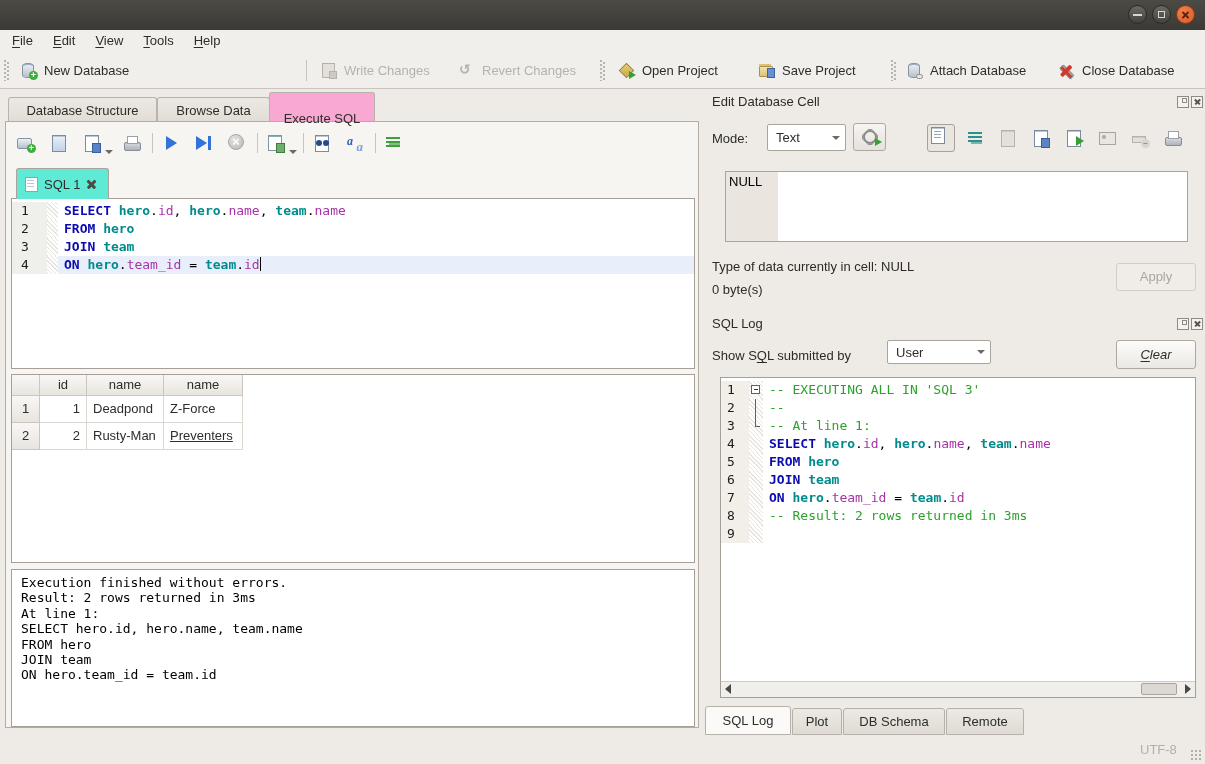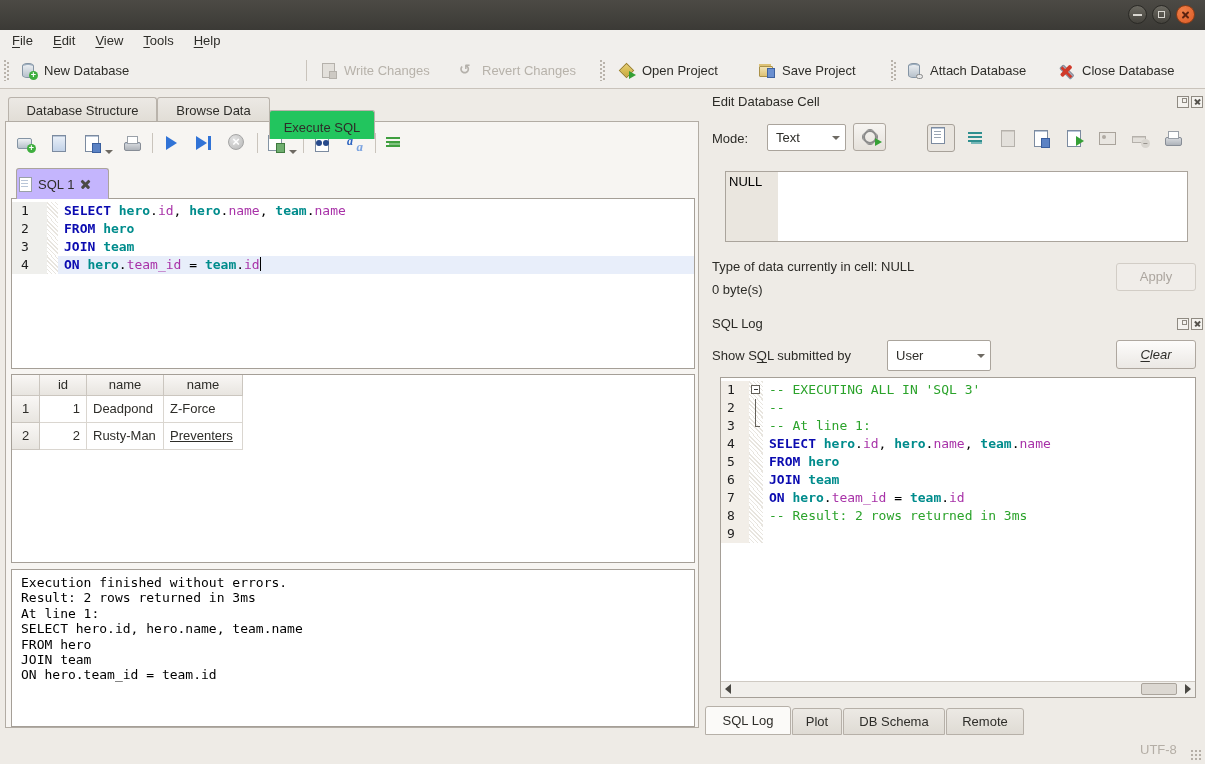--- a/index.html
+++ b/index.html
@@ -70,21 +70,21 @@
   .ico[data-icon="close-database-icon"]::before,
   .ico[data-icon="close-database-icon"]::after{content:"";position:absolute;left:1px;top:7px;width:14px;height:3.5px;
     background:#d03a2a;border-radius:1.5px;}
   .ico[data-icon="close-database-icon"]::before{transform:rotate(45deg);}
   .ico[data-icon="close-database-icon"]::after{transform:rotate(-45deg);}
 
   
   .mtab{position:absolute;box-sizing:border-box;text-align:center;
     background:linear-gradient(#ece9e4,#e0dcd5);border:1px solid #b9b3ab;border-bottom:none;
     border-radius:3px 3px 0 0;padding-top:5px;height:26px;top:97px;}
-  .mtab.active{background:#22c55e;height:29px;top:110px;padding-top:9px;z-index:5;}
+  .mtab.active{background:#f9a8d4;height:29px;top:92px;padding-top:18px;z-index:5;}
 
   #left-panel{position:absolute;left:5px;top:121px;width:694px;height:607px;background:#f7f5f2;
     border:1px solid #b2aca4;box-sizing:border-box;z-index:2;}
 
   
   #sqltoolbar{position:absolute;left:10px;top:10px;height:22px;display:flex;align-items:center;}
   .sico{width:20px;height:20px;position:relative;margin-right:13px;flex:none;}
   .sico.dis{opacity:.95;}
   .vsep{width:1px;height:20px;background:#cac4bc;margin:0 8px 0 -3px;flex:none;}
   .page::before{content:"";position:absolute;left:3px;top:2px;width:12px;height:15px;background:#fff;
@@ -118,23 +118,23 @@
     background:#274a8c;box-shadow:7px 0 0 #274a8c;}
   .sico[data-icon="replace-icon"]::before{content:"a";position:absolute;left:2px;top:0;color:#2a62c0;
     font:bold italic 12px/16px "Liberation Serif",serif;}
   .sico[data-icon="replace-icon"]::after{content:"a";position:absolute;right:2px;bottom:-2px;color:#7ba3e0;
     font:bold italic 13px/16px "Liberation Serif",serif;}
   .sico[data-icon="format-sql-icon"]::before{content:"";position:absolute;left:2px;top:4px;width:14px;height:2px;
     background:#3f9f3f;box-shadow:0 4px 0 #3f9f3f,0 8px 0 #3f9f3f;}
   .sico[data-icon="format-sql-icon"]::after{content:"";position:absolute;left:5px;top:10px;width:11px;height:2px;background:#7fc27f;}
 
   
-  #sqltab{position:absolute;left:10px;top:46px;height:31px;width:93px;background:#c4b5fd;
+  #sqltab{position:absolute;left:10px;top:46px;height:31px;width:93px;background:#5eead4;
     border:1px solid #aba49c;border-bottom:none;border-radius:3px 3px 0 0;box-sizing:border-box;
-    display:flex;align-items:center;gap:6px;padding:0 2px;z-index:4;}
+    display:flex;align-items:center;gap:6px;padding:0 8px;z-index:4;}
   .tabpage{width:11px;height:13px;background:#fff;border:1px solid #9aa0a8;position:relative;flex:none;}
   .tabpage::after{content:"";position:absolute;left:1px;top:2px;width:7px;height:1px;background:#b9c6d8;
     box-shadow:0 3px 0 #b9c6d8,0 6px 0 #b9c6d8;}
   .closex{position:relative;width:11px;height:11px;flex:none;}
   .closex::before,.closex::after{content:"";position:absolute;left:0;top:4.5px;width:11px;height:2.5px;
     background:#4c4a45;border-radius:1px;}
   .closex::before{transform:rotate(45deg);} .closex::after{transform:rotate(-45deg);}
 
   
   .codebox{position:absolute;background:#fff;border:1px solid #a59f97;box-sizing:border-box;overflow:hidden;
@@ -408,21 +408,21 @@
   <div class="dock-title" style="left:712px;top:316px;">SQL Log</div>
   <div class="dockbtn" style="left:1177px;top:318px;">
       <div class="inner"></div>
     </div>
   <div class="dockbtn" style="left:1191px;top:318px;">
       <div class="dx r1"></div>
       <div class="dx r2"></div>
     </div>
 
   <div class="dock-title mn" style="left:712px;top:348px;">Show S<u class="mn">Q</u>L submitted by</div>
-  <div class="combo" style="left:887px;top:340px;width:104px;height:31px;">
+  <div class="combo" style="left:887px;top:340px;width:104px;height:24px;">
     <span class="val">User</span>
     <span class="cwrap">
         <span class="caret-dn" style="align-self:center;margin:0;"></span>
       </span>
   </div>
   <div class="btn mn" style="left:1116px;top:340px;width:80px;height:29px;line-height:27px;font-style:italic;">
     <span><u class="mn">C</u>lear</span>
   </div>
 
   <div id="logbox">

